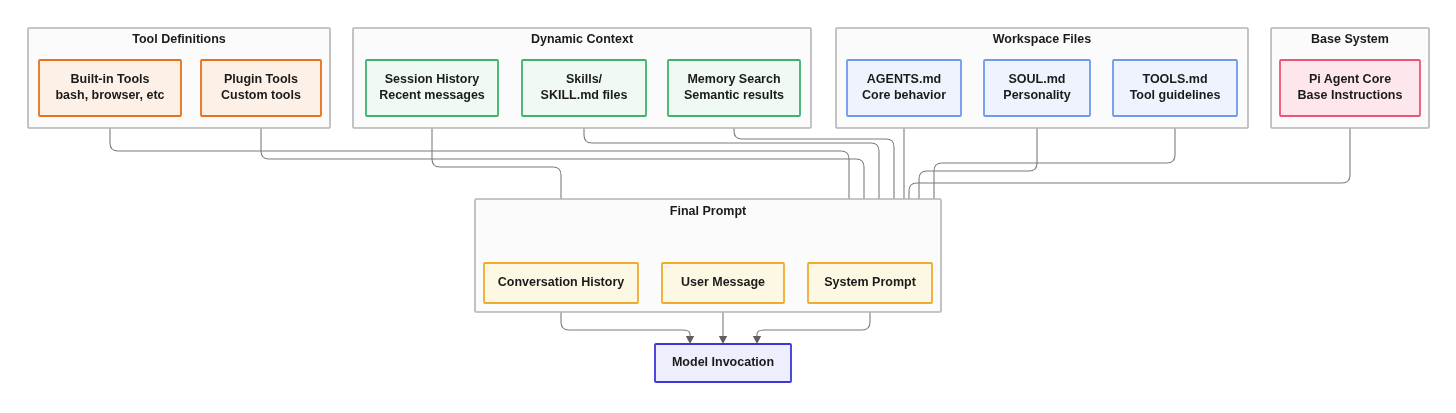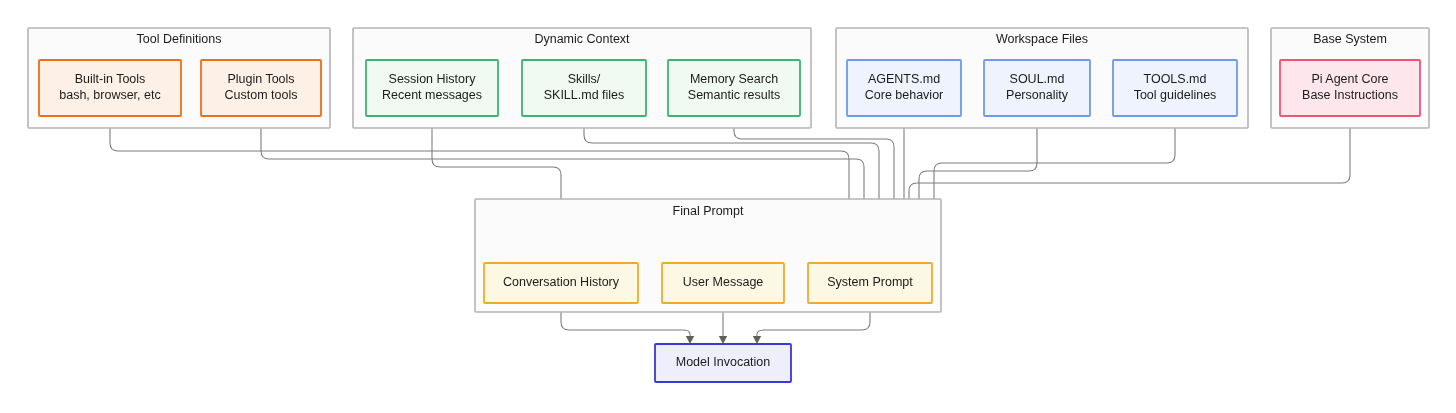--- a/index.html
+++ b/index.html
@@ -10,20 +10,21 @@
   body {
     width: 1456px;
     height: 413px;
     font-family: "Liberation Sans", sans-serif;
     overflow: hidden;
   }
   #diagram-root {
     position: relative;
     width: 1456px;
     height: 413px;
+    font-weight: bold;
   }
   svg#flowchart {
     display: block;
     width: 1456px;
     height: 413px;
   }
   .cluster-rect {
     fill: #fbfbfb;
     stroke: #b5b5b5;
     stroke-width: 1.6px;

